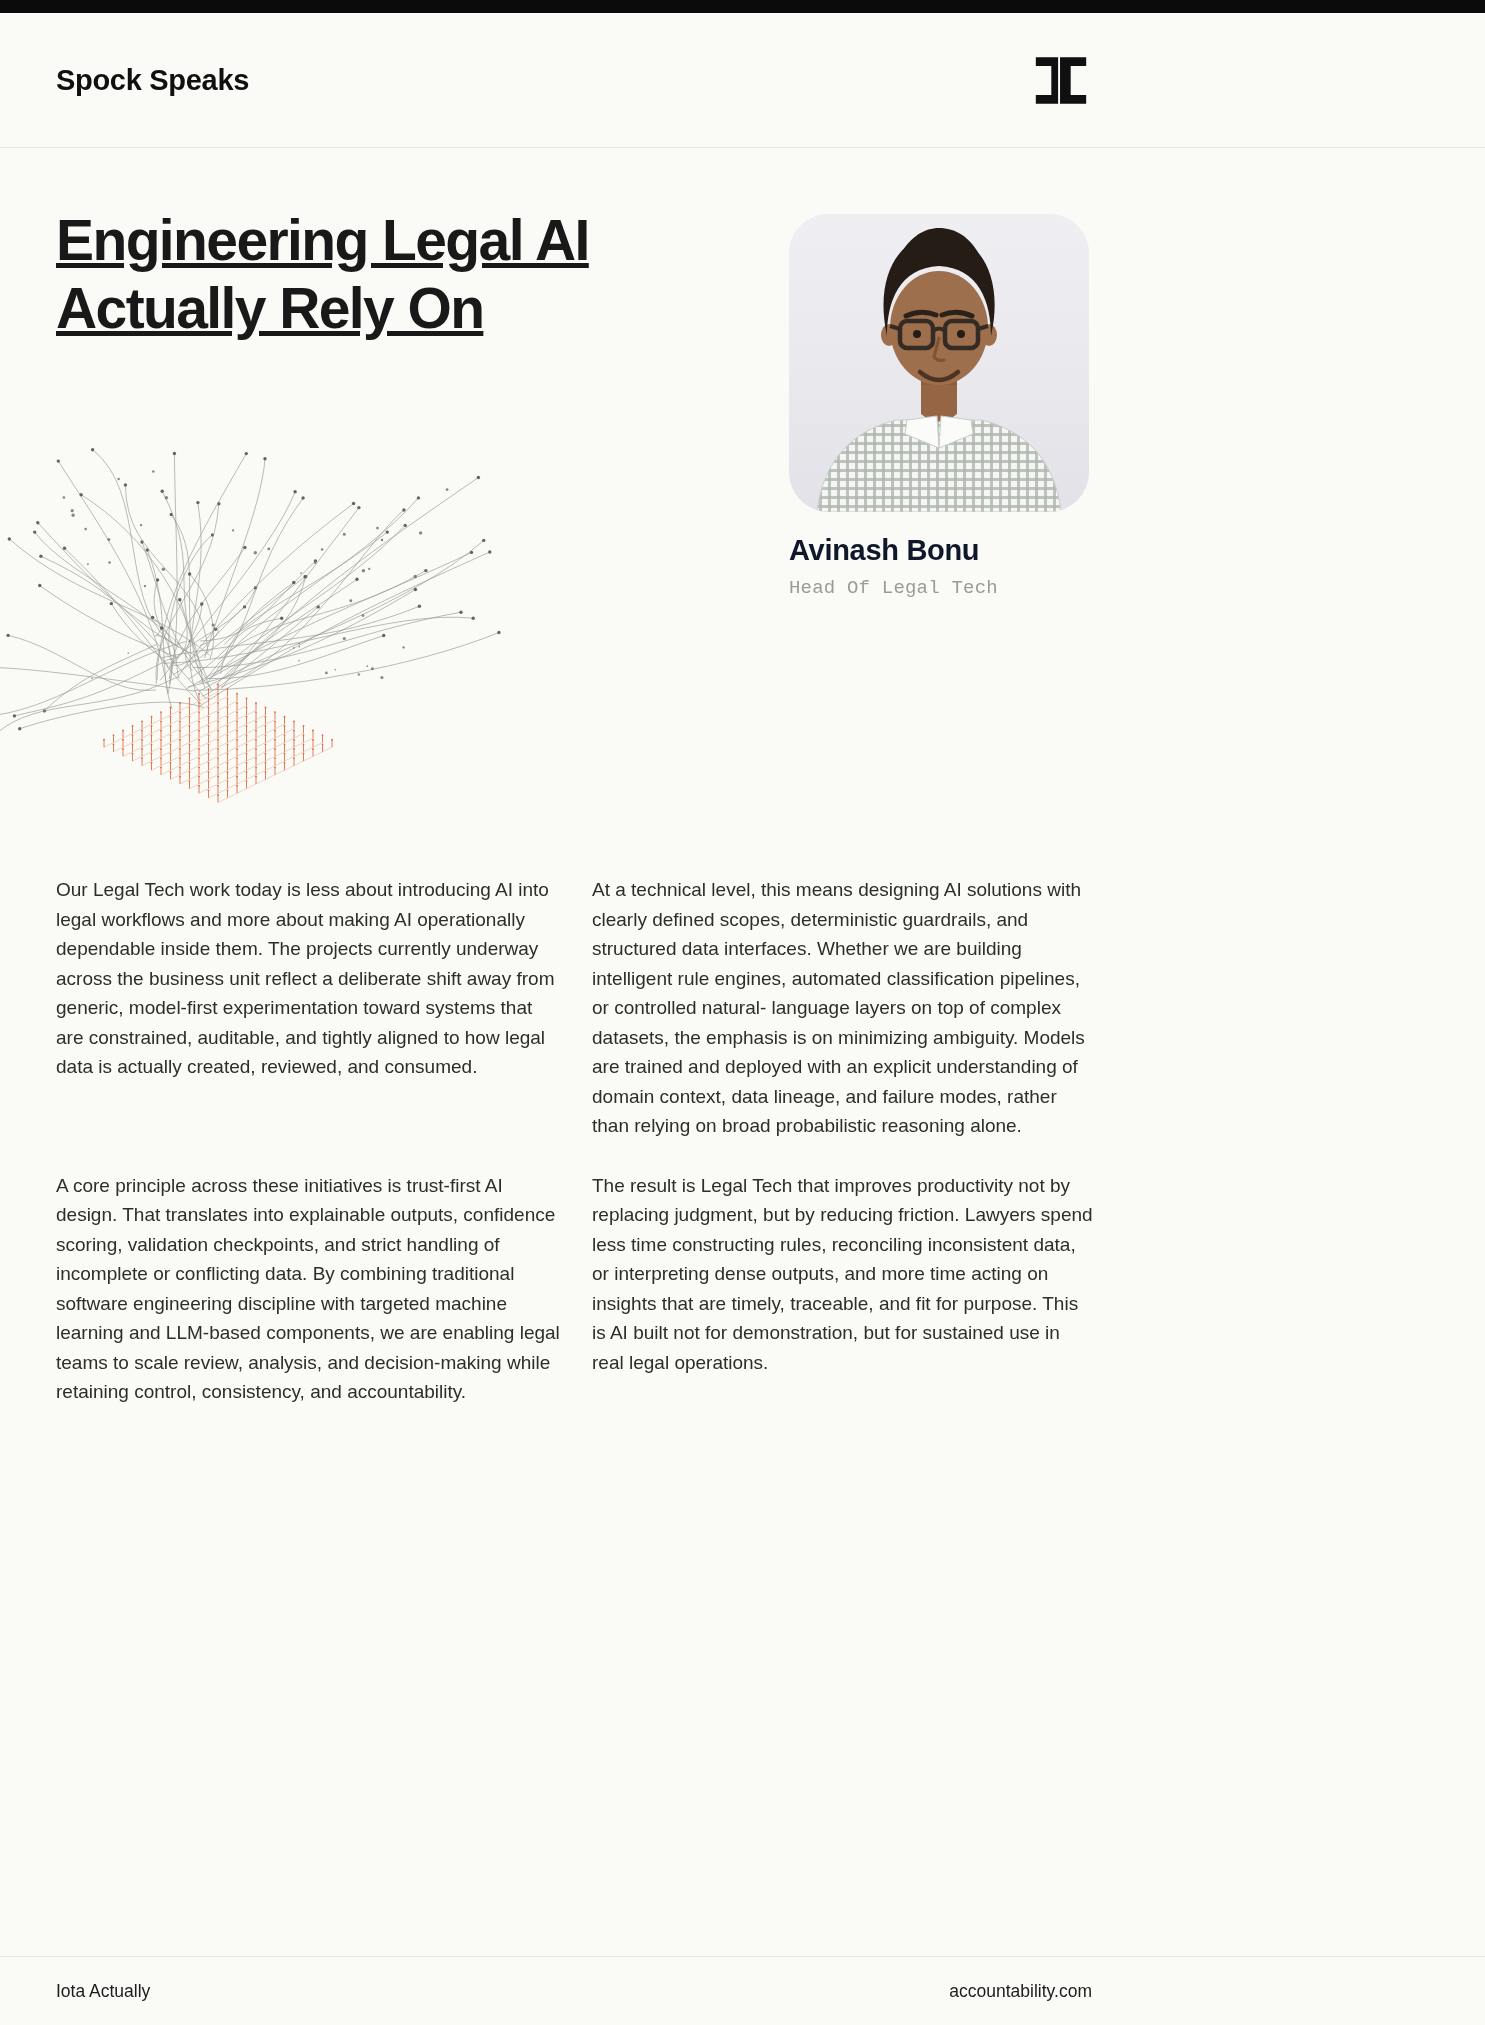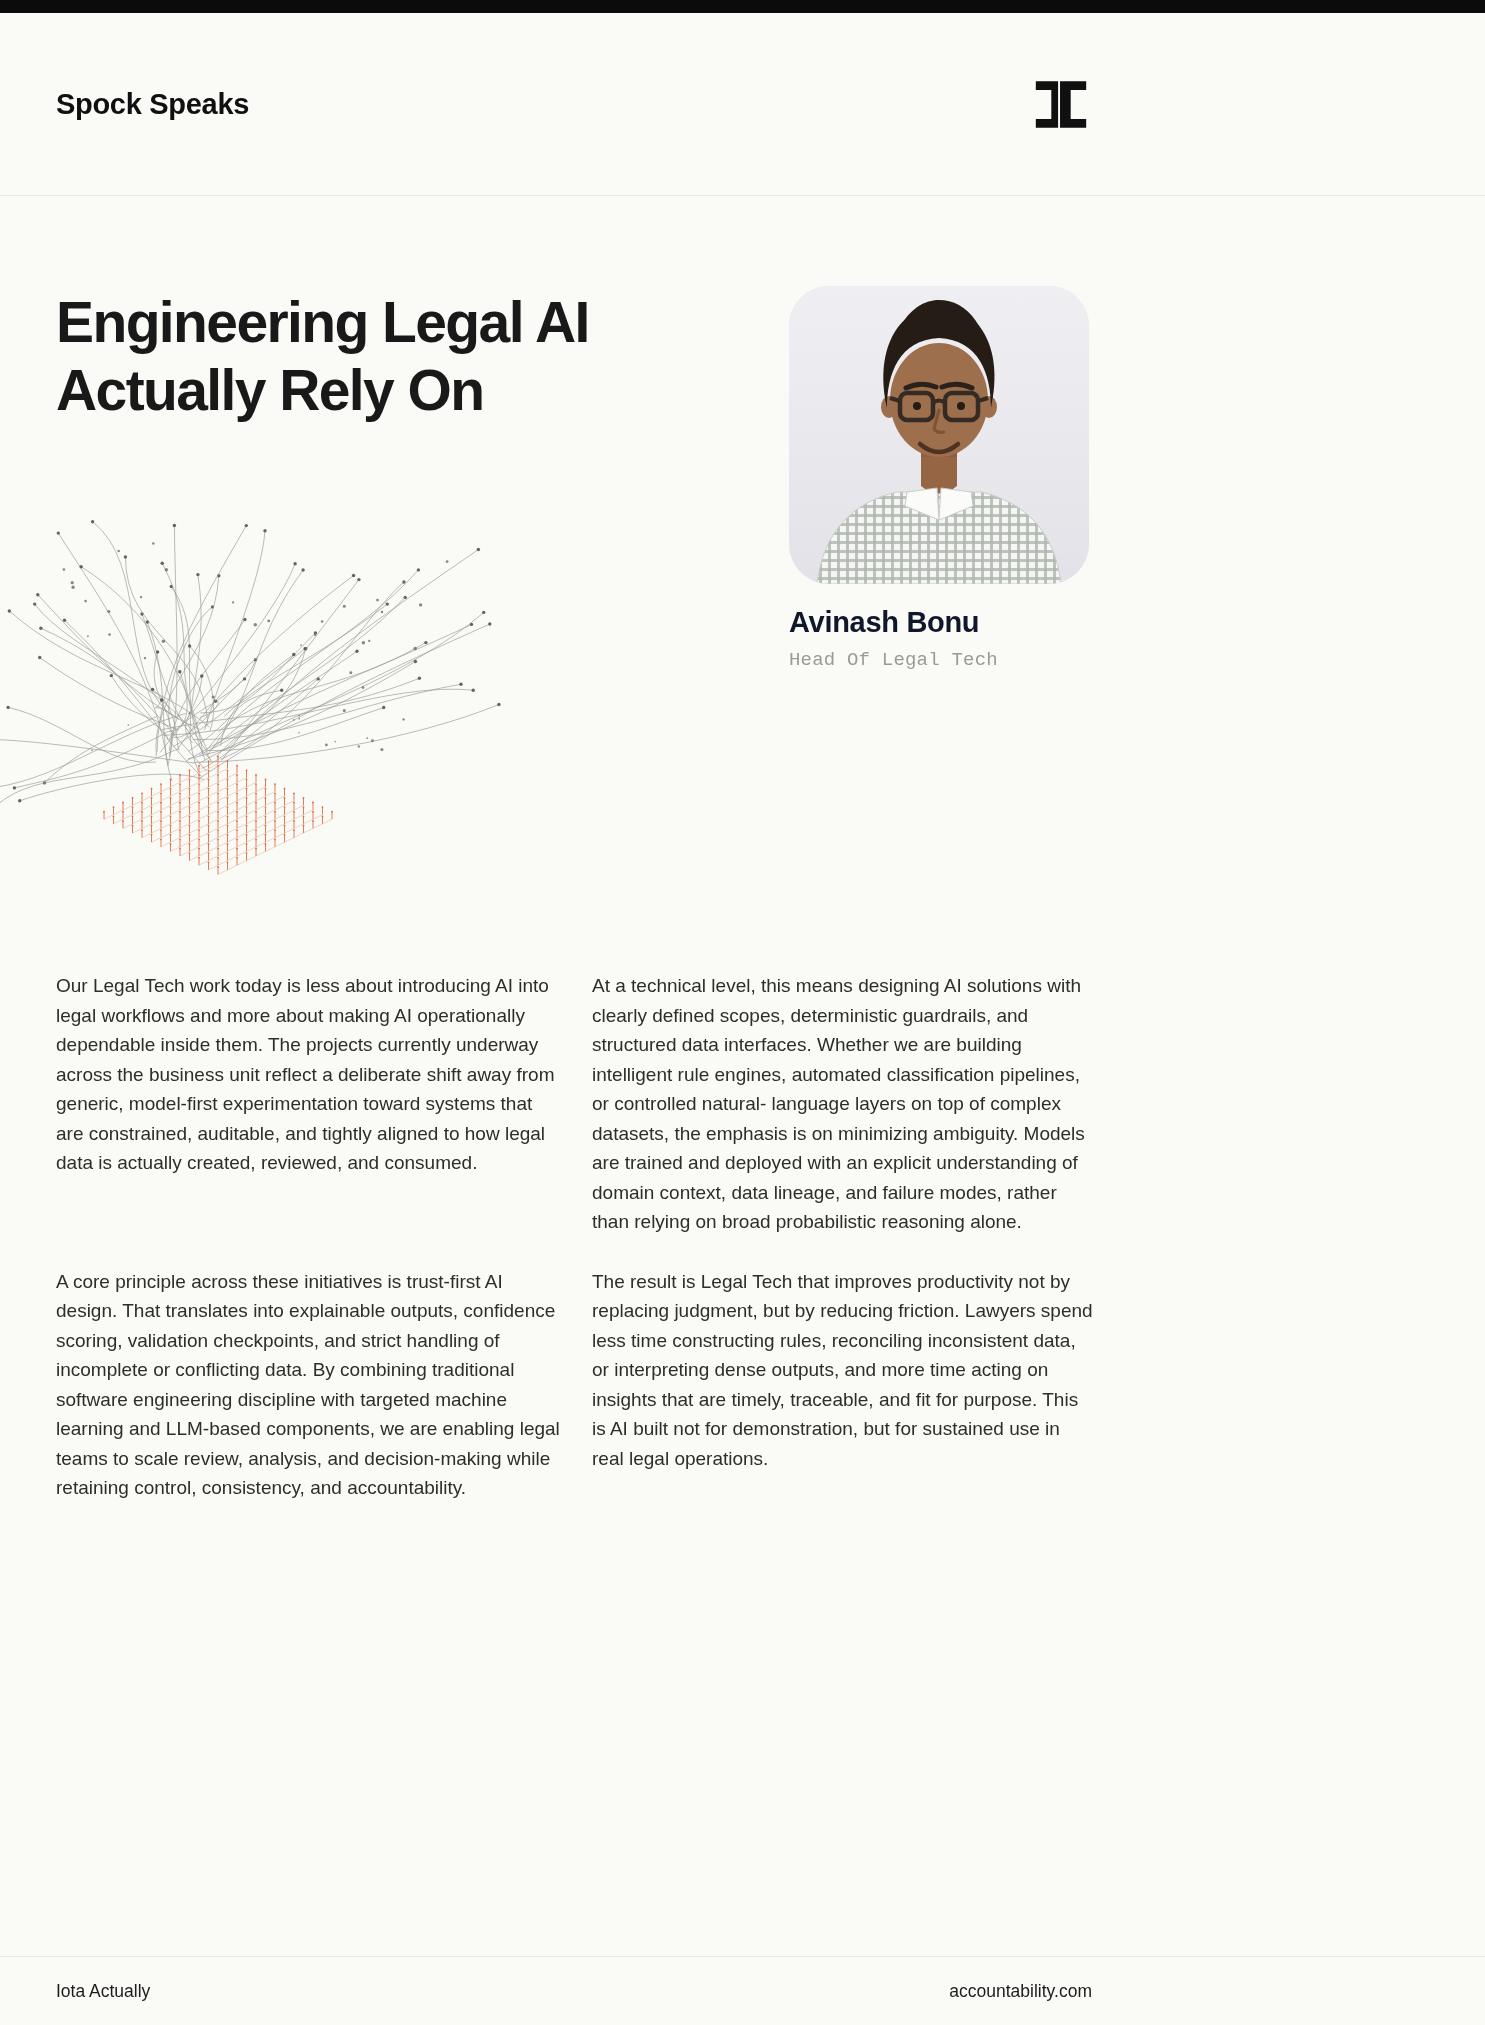--- a/index.html
+++ b/index.html
@@ -2,39 +2,39 @@
 <html><head>
 <meta charset="utf-8">
 <style>
   * { box-sizing: border-box; margin: 0; padding: 0; }
   html, body { width: 1485px; }
   body {
     background: #FAFAF6;
     color: #1C1C1C;
     font-family: "Liberation Sans", sans-serif;
   }
-  .page { width: 1485px; height: 2025px; display: flex; flex-direction: column; overflow: hidden; gap: 24px; }
+  .page { width: 1485px; height: 2025px; display: flex; flex-direction: column; overflow: hidden; }
 
   .topbar { height: 13px; background: #0B0B0B; }
 
   .header-inner {
     height: 134px;
     padding: 0 393px 0 56px;
     display: flex; align-items: center; justify-content: space-between;
   }
   .brand { font-size: 29px; font-weight: 700; letter-spacing: -0.3px; color: #101010; }
   .logo { display: block; }
 
   .divider { height: 1px; background: #E7E6E1; width: 100%; }
 
   .hero { position: relative; height: 727px; }
   .title {
-    position: absolute; left: 56px; top: 68px;
+    position: absolute; left: 56px; top: 58px;
     font-size: 57px; line-height: 68px; font-weight: 700;
-    letter-spacing: -1.6px; color: #191919;
+    letter-spacing: -1.6px; color: #191919; text-decoration: underline;
   }
   .title .line { white-space: nowrap; }
   .accent { color: #F0592A; }
 
   .profile { position: absolute; left: 789px; top: 66px; width: 300px; }
   .photo {
     width: 300px; height: 298px; border-radius: 40px; overflow: hidden;
     background: #E9E9EE;
   }
   .photo svg { display: block; }

